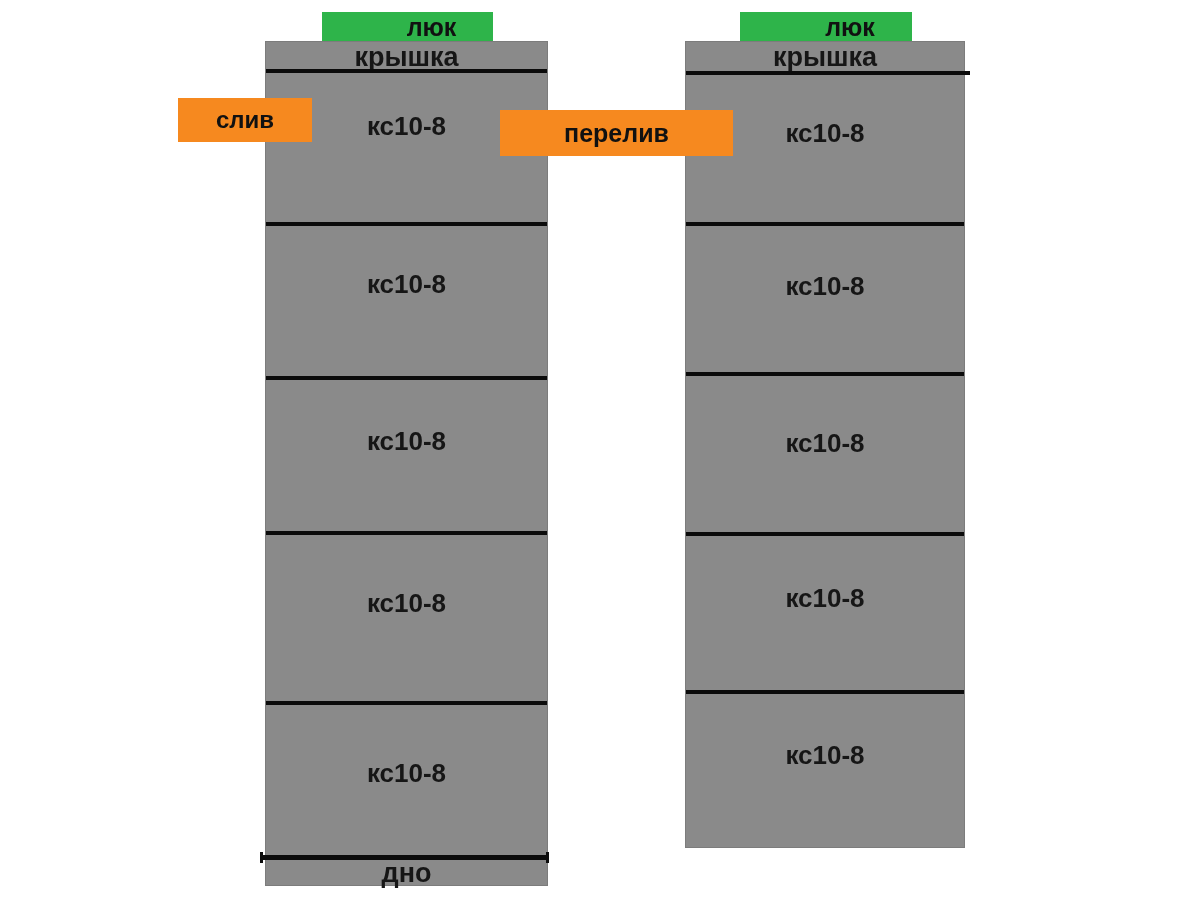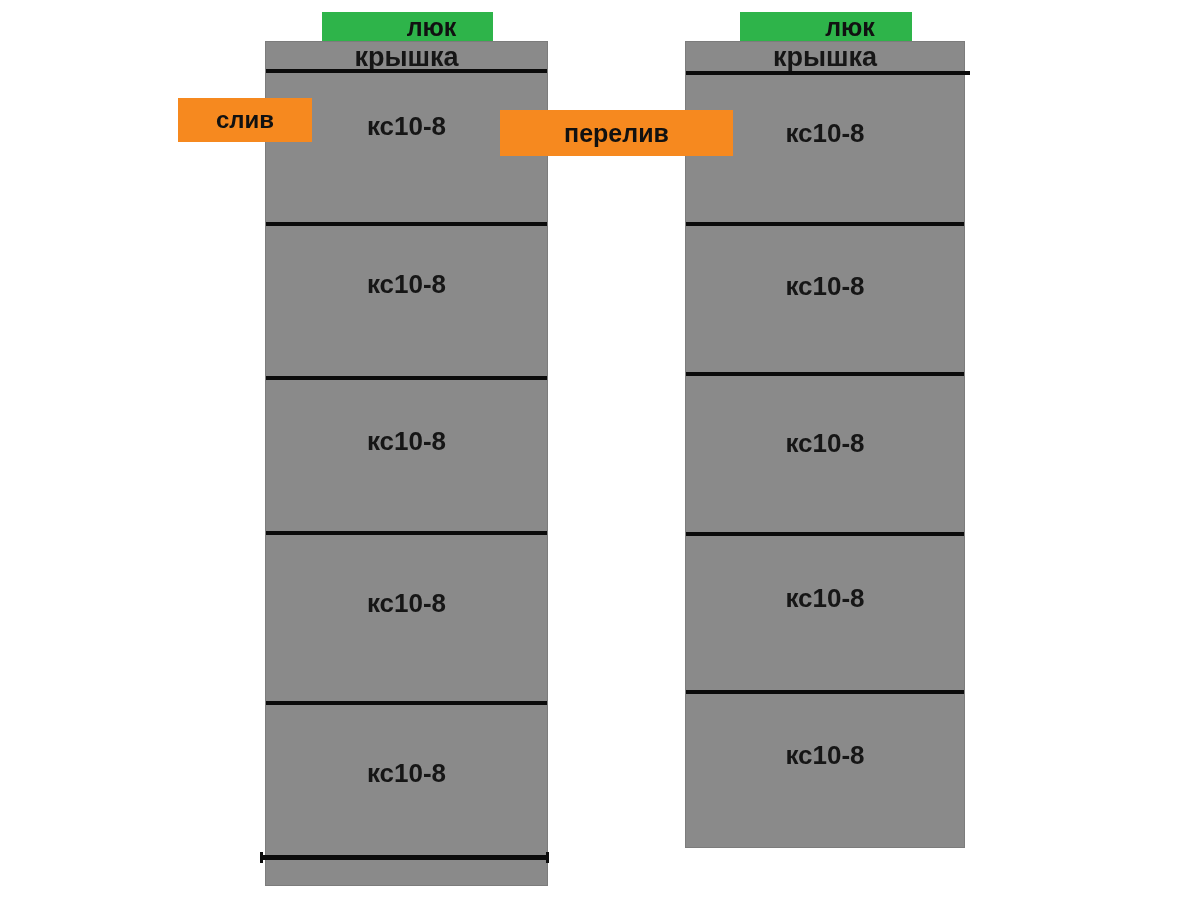--- a/index.html
+++ b/index.html
@@ -135,20 +135,21 @@
 
     <div class="ring-label" style="top:384px">кс10-8</div>
     <div class="joint" style="top:489px"></div>
 
     <div class="ring-label" style="top:546px">кс10-8</div>
     <div class="joint" style="top:659px"></div>
 
     <div class="ring-label" style="top:716px">кс10-8</div>
 
     <div class="bottom-line" style="top:813px"></div>
+    <div class="bottom-label" style="top:817px">дно</div>
   </div>
 
   <div class="column" style="left:685px; top:41px; width:280px; height:807px">
     <div class="cover-label">крышка</div>
     <div class="joint overhang-right" style="top:29px; left:0"></div>
 
     <div class="ring-label" style="top:76px">кс10-8</div>
     <div class="joint" style="top:180px"></div>
 
     <div class="ring-label" style="top:229px">кс10-8</div>

